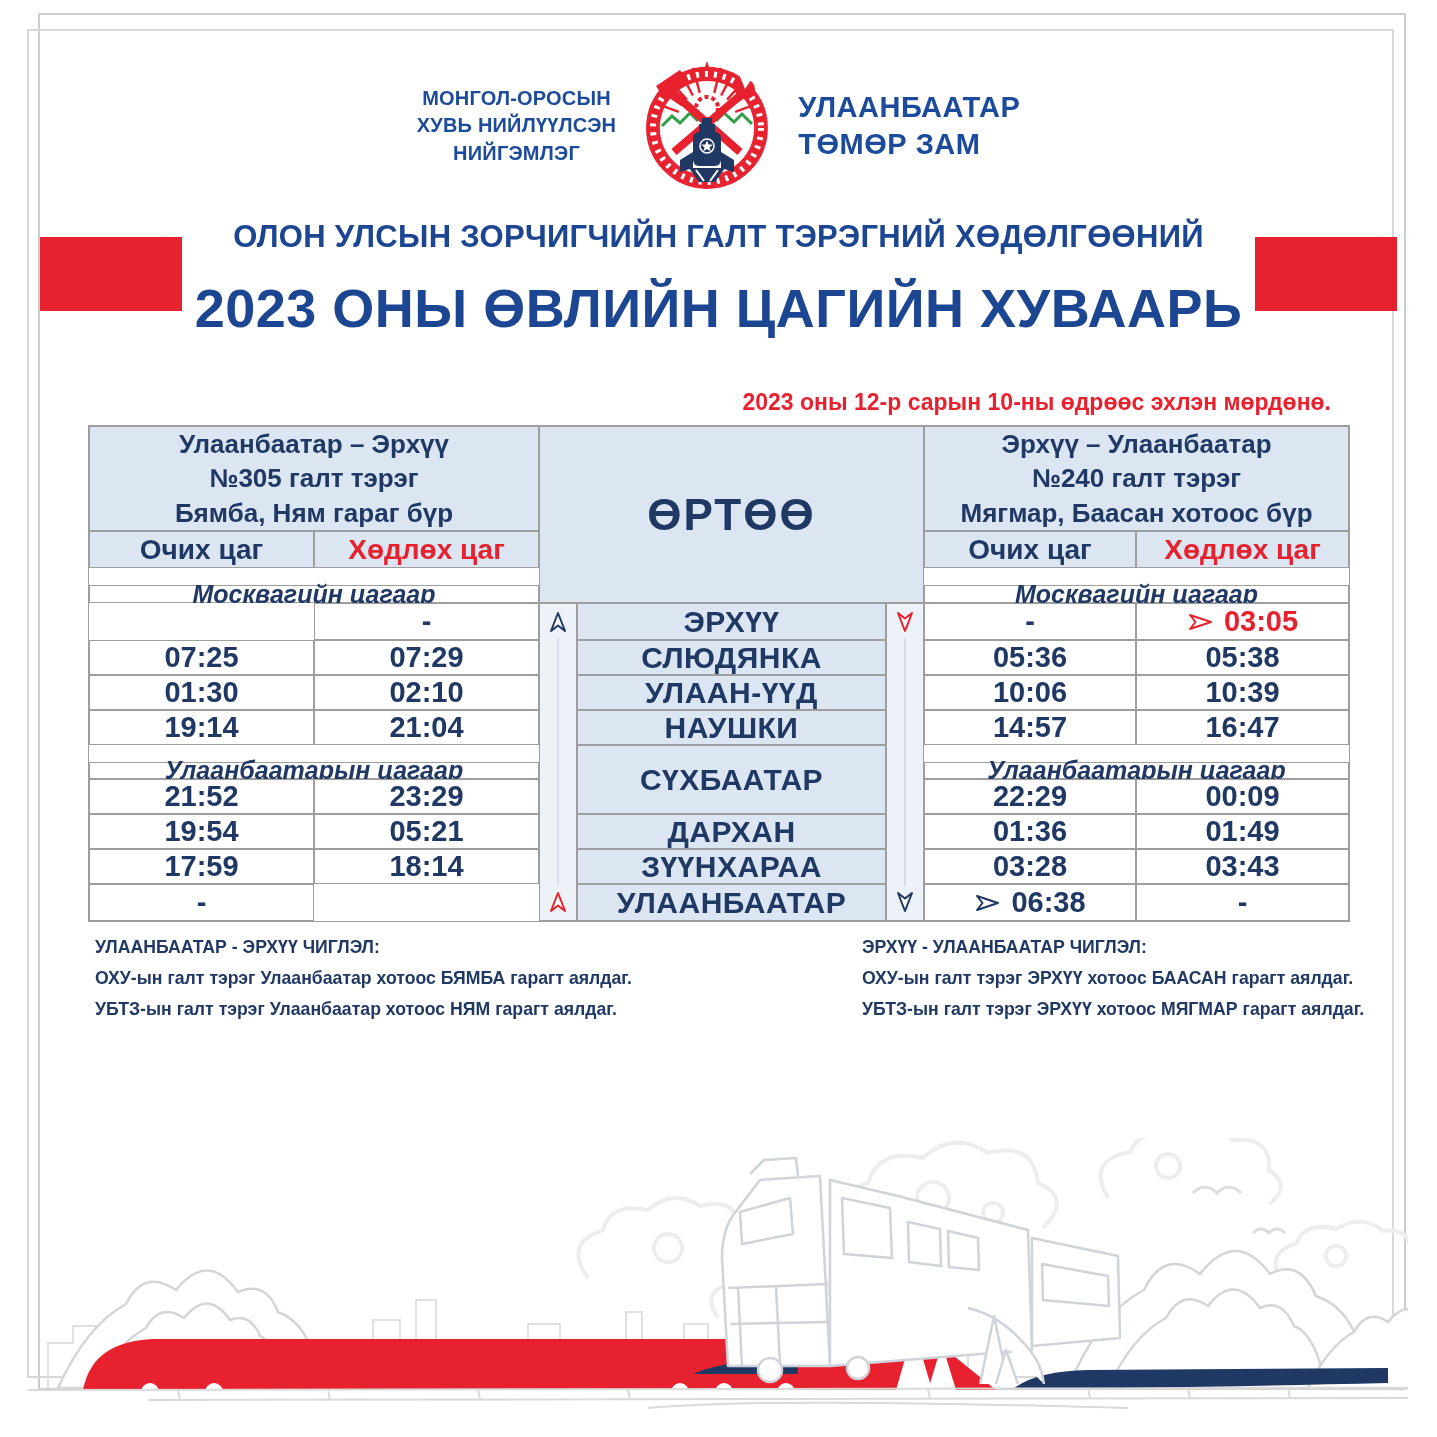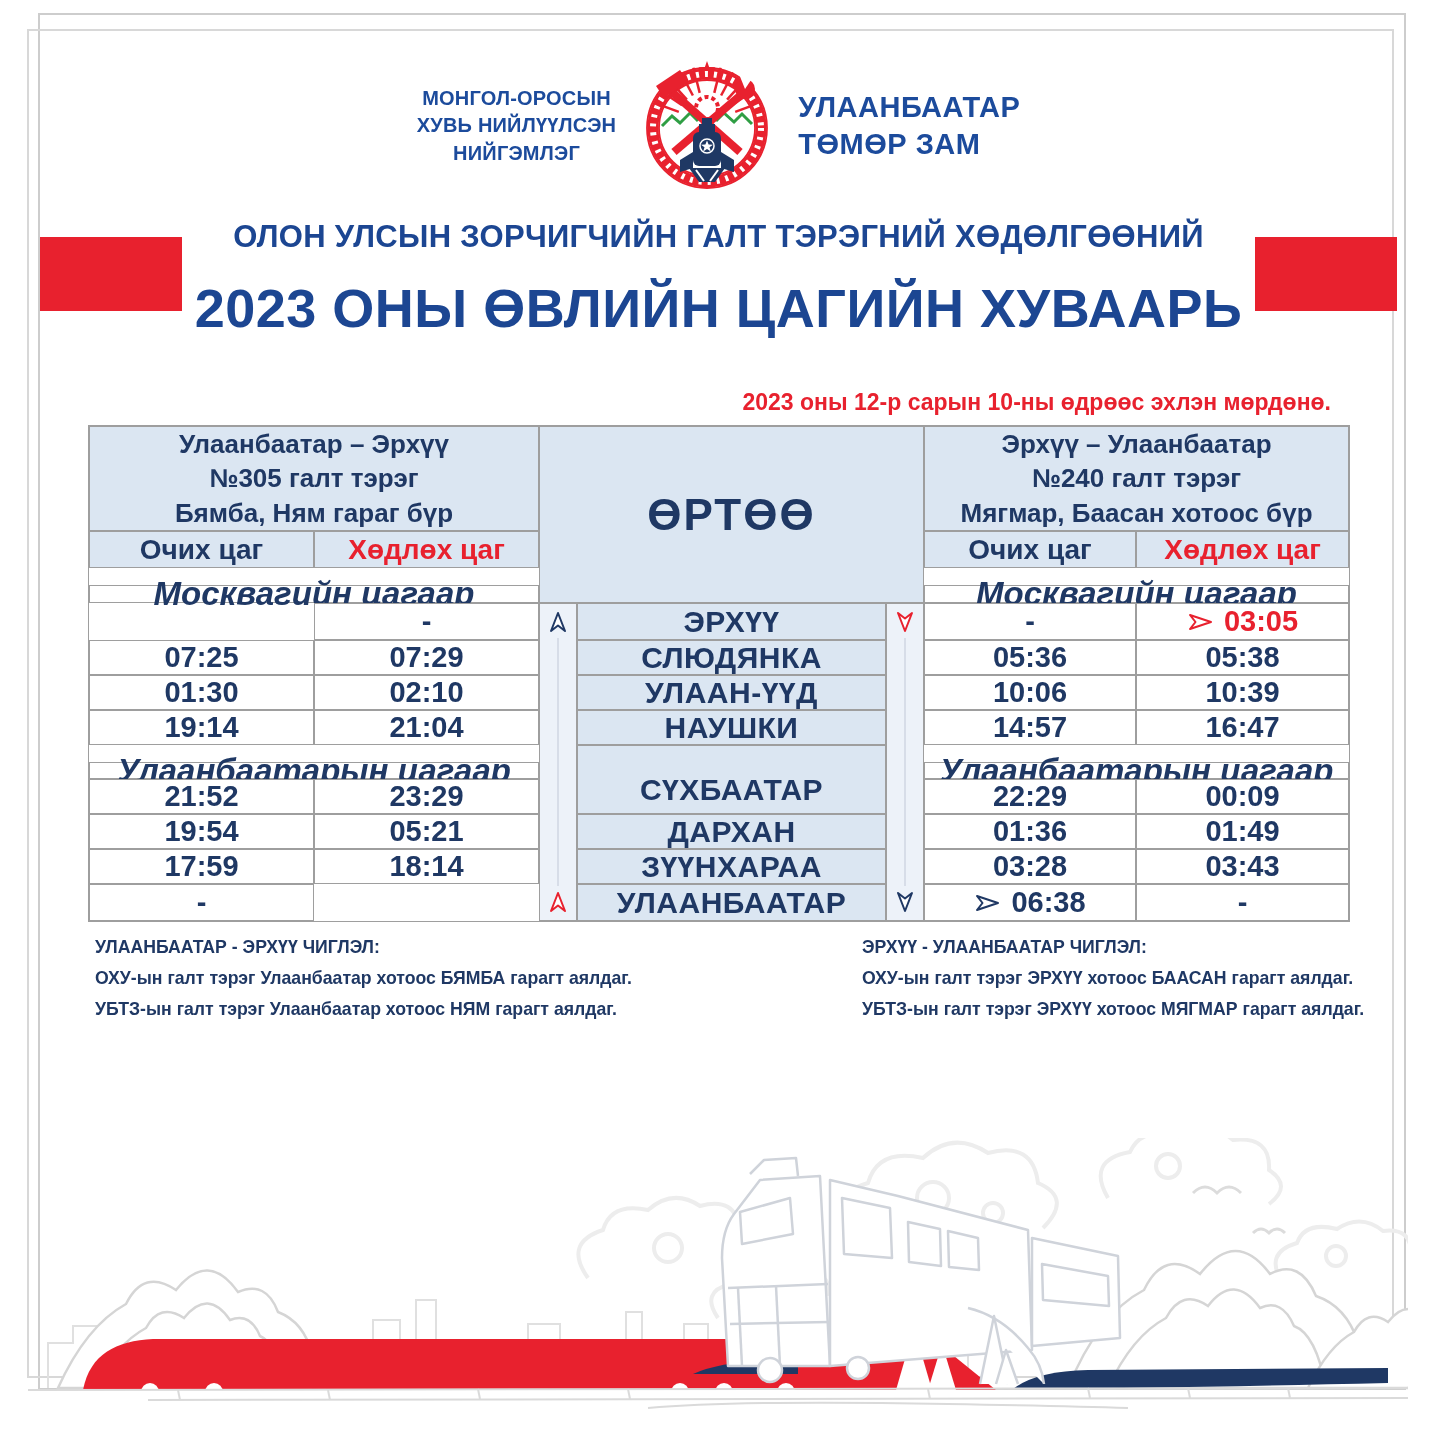--- a/index.html
+++ b/index.html
@@ -27,21 +27,21 @@
   .notice{position:absolute;top:389px;right:106px;color:#e8212e;font-size:23px;}
 
   
   .timetable{position:absolute;left:88px;top:425px;display:grid;background:#fff;border:1px solid #9e9e9e;
     grid-template-columns:225px 225px 38px 309px 38px 212px 213px;
     grid-template-rows:105px 37px 35px 37px 35px 35px 35px 34px 35px 35px 35px 37px;}
   .cell{border:1px solid #9e9e9e;display:flex;align-items:center;justify-content:center;background:#fff;min-width:0;}
   .bg{background:#dbe6f2;}
   .route{flex-direction:column;font-size:26px;line-height:1.32;}
   .sub{font-size:28px;}
-  .tz{font-size:33px;font-style:italic;margin-top:17px;}
+  .tz{font-size:25px;font-style:italic;margin-top:17px;}
   .time{font-size:29px;gap:11px;}
   .station{font-size:30px;background:#dbe6f2;letter-spacing:.5px;}
   .ortoo{font-size:44px;letter-spacing:2px;background:#dbe6f2;}
   .strip{background:#edf2f9;position:relative;}
   .strip .vline{position:absolute;left:50%;top:34px;bottom:34px;width:2px;background:#d7dde8;transform:translateX(-50%);}
   .strip svg{position:absolute;left:50%;transform:translateX(-50%);}
   .strip .at-top{top:7px;}
   .strip .at-bottom{bottom:7px;}
   .red{color:#e8212e;}
 
@@ -186,21 +186,21 @@
         </svg>
       <svg class="at-bottom" width="20" height="22" viewBox="0 0 18 22">
           <path d="M9,2 L16,20 L9,14.5 L2,20 Z" fill="#fff" stroke="#e8212e" stroke-width="2" stroke-linejoin="round"></path>
         </svg>
     </div>
 
     <div class="cell station" style="grid-area:5/4/6/5">СЛЮДЯНКА</div>
     <div class="cell station" style="grid-area:4/4/5/5">ЭРХҮҮ</div>
     <div class="cell station" style="grid-area:6/4/7/5">УЛААН-ҮҮД</div>
     <div class="cell station" style="grid-area:7/4/8/5">НАУШКИ</div>
-    <div class="cell station" style="grid-area:8/4/10/5;align-items:flex-end;padding-bottom:6px">СҮХБААТАР</div>
+    <div class="cell station" style="grid-area:8/4/10/5;align-items:flex-end;padding-bottom:16px">СҮХБААТАР</div>
     <div class="cell station" style="grid-area:10/4/11/5">ДАРХАН</div>
     <div class="cell station" style="grid-area:11/4/12/5">ЗҮҮНХАРАА</div>
     <div class="cell station" style="grid-area:12/4/13/5">УЛААНБААТАР</div>
 
     <div class="cell strip" style="grid-area:4/5/13/6">
       <div class="vline"></div>
       <svg class="at-top" width="20" height="22" viewBox="0 0 18 22">
           <path d="M9,20 L2,2 L9,7.5 L16,2 Z" fill="#fff" stroke="#e8212e" stroke-width="2" stroke-linejoin="round"></path>
         </svg>
       <svg class="at-bottom" width="20" height="22" viewBox="0 0 18 22">

